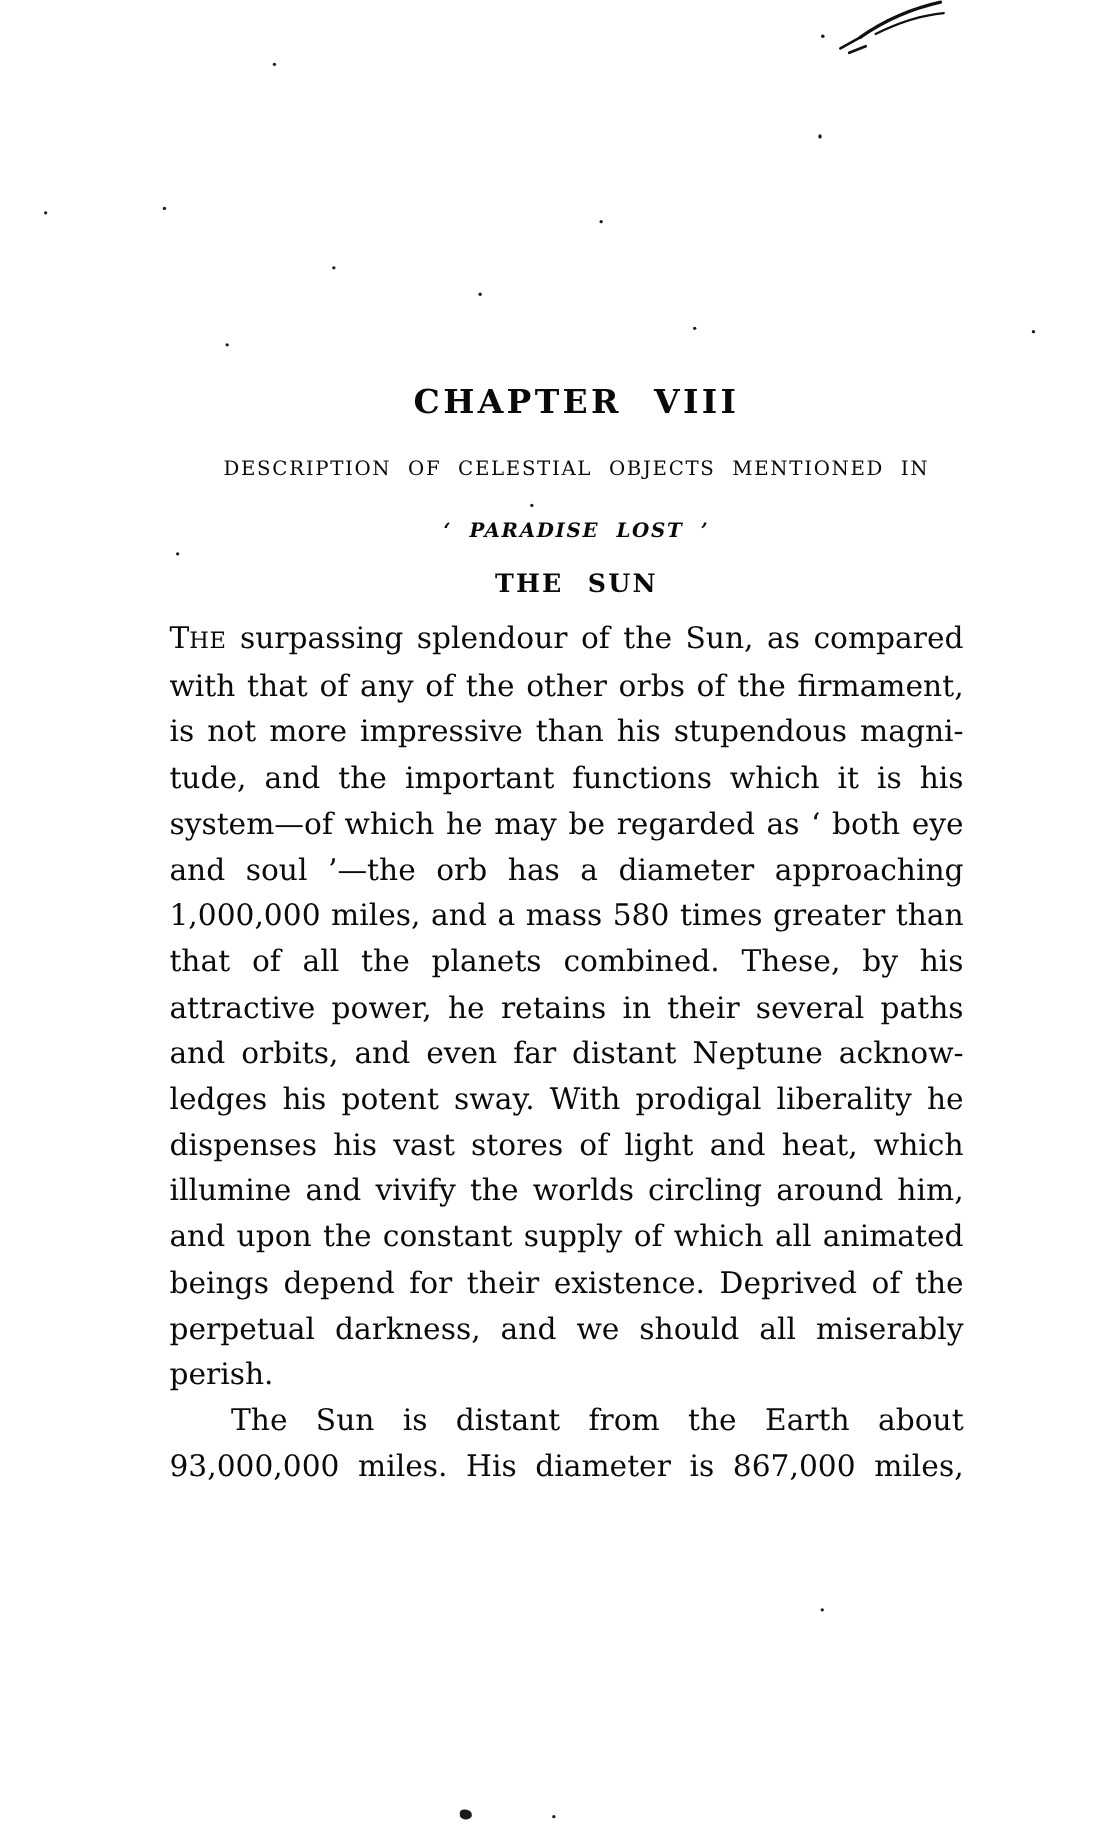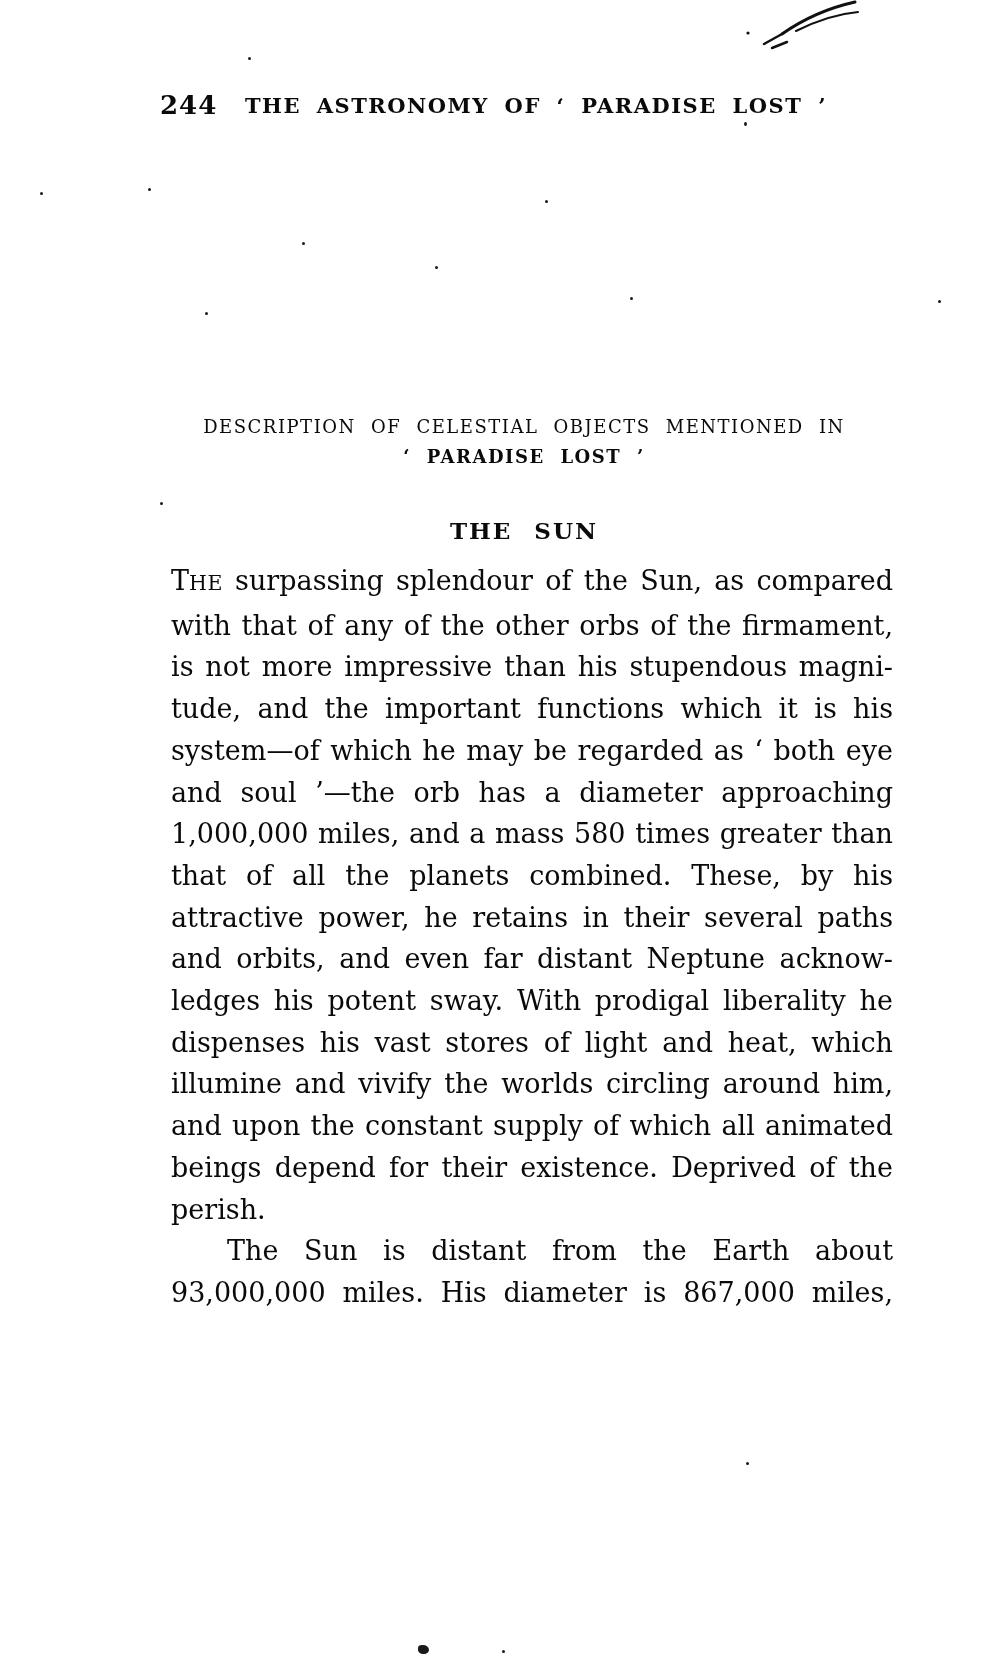--- a/index.html
+++ b/index.html
@@ -73,21 +73,21 @@
     top: 517px;
     font-size: 23px;
     letter-spacing: 2px;
     word-spacing: 12px;
     font-weight: bold;
   }
 
   
   .bodytext {
     position: absolute;
-    left: 171px;
+    left: 154px;
     top: 560px;
     width: 722px;
     font-size: 27px;
     line-height: 41.7px;
   }
   .line {
     text-align: justify;
     text-align-last: justify;
   }
   .line.no-just { text-align-last: left; }
@@ -117,46 +117,44 @@
 <div class="page">
 
   <svg class="pen-mark" viewBox="0 0 170 60">
     <path d="M165 2 C 138 8, 112 20, 92 34" stroke="#111" stroke-width="3" fill="none" stroke-linecap="round"></path>
     <path d="M168 12 C 146 14, 124 22, 106 31" stroke="#111" stroke-width="2" fill="none" stroke-linecap="round"></path>
     <path d="M92 34 L 74 44" stroke="#111" stroke-width="2.5" fill="none" stroke-linecap="round"></path>
     <path d="M97 42 L 82 48" stroke="#111" stroke-width="2.5" fill="none" stroke-linecap="round"></path>
     <circle cx="58" cy="33" r="1.6" fill="#111"></circle>
   </svg>
 
-  <div class="header">
-    <span class="pageno">244</span>
-    <span class="running">THE ASTRONOMY OF ‘ PARADISE LOST ’</span>
-  </div>
 
+  <div class="centerblock chaptitle" style="position:absolute; top:348px;">CHAPTER VIII</div>
   <div class="centerblock subtitle1" style="position:absolute; top:416px;">DESCRIPTION OF CELESTIAL OBJECTS MENTIONED IN</div>
-  <div class="centerblock subtitle2" style="position:absolute; top:446px;">‘ PARADISE LOST ’</div>
+  <div class="centerblock subtitle2" style="position:absolute; top:472px;font-style:italic;">‘ PARADISE LOST ’</div>
   <div class="centerblock section" style="position:absolute; top:517px;text-align:center;">THE SUN</div>
 
   <div class="bodytext">
     <div class="line"><span class="lead-cap">T</span><span class="lead-sc">HE</span><span> surpassing splendour of the Sun, as compared</span></div>
     <div class="para">
         <div class="line">with that of any of the other orbs of the firmament,</div>
         <div class="line">is not more impressive than his stupendous magni-</div>
         <div class="line">tude, and the important functions which it is his</div>
         <div class="line">system—of which he may be regarded as ‘ both eye</div>
         <div class="line">and soul ’—the orb has a diameter approaching</div>
         <div class="line">1,000,000 miles, and a mass 580 times greater than</div>
         <div class="line">that of all the planets combined.  These, by his</div>
         <div class="line">attractive power, he retains in their several paths</div>
         <div class="line">and orbits, and even far distant Neptune acknow-</div>
         <div class="line">ledges his potent sway.  With prodigal liberality he</div>
         <div class="line">dispenses his vast stores of light and heat, which</div>
         <div class="line">illumine and vivify the worlds circling around him,</div>
         <div class="line">and upon the constant supply of which all animated</div>
         <div class="line">beings depend for their existence.  Deprived of the</div>
+        <div class="line">perpetual darkness, and we should all miserably</div>
         <div class="line no-just">perish.</div>
       </div>
     <div class="para para2">
         <div class="line">The Sun is distant from the Earth about</div>
         <div class="line">93,000,000 miles.  His diameter is 867,000 miles,</div>
       </div>
   </div>
 
   <div class="speck" style="left:248px; top:57px;  width:3px; height:3px;"></div>
   <div class="speck" style="left:744px; top:122px; width:3px; height:4px;"></div>

